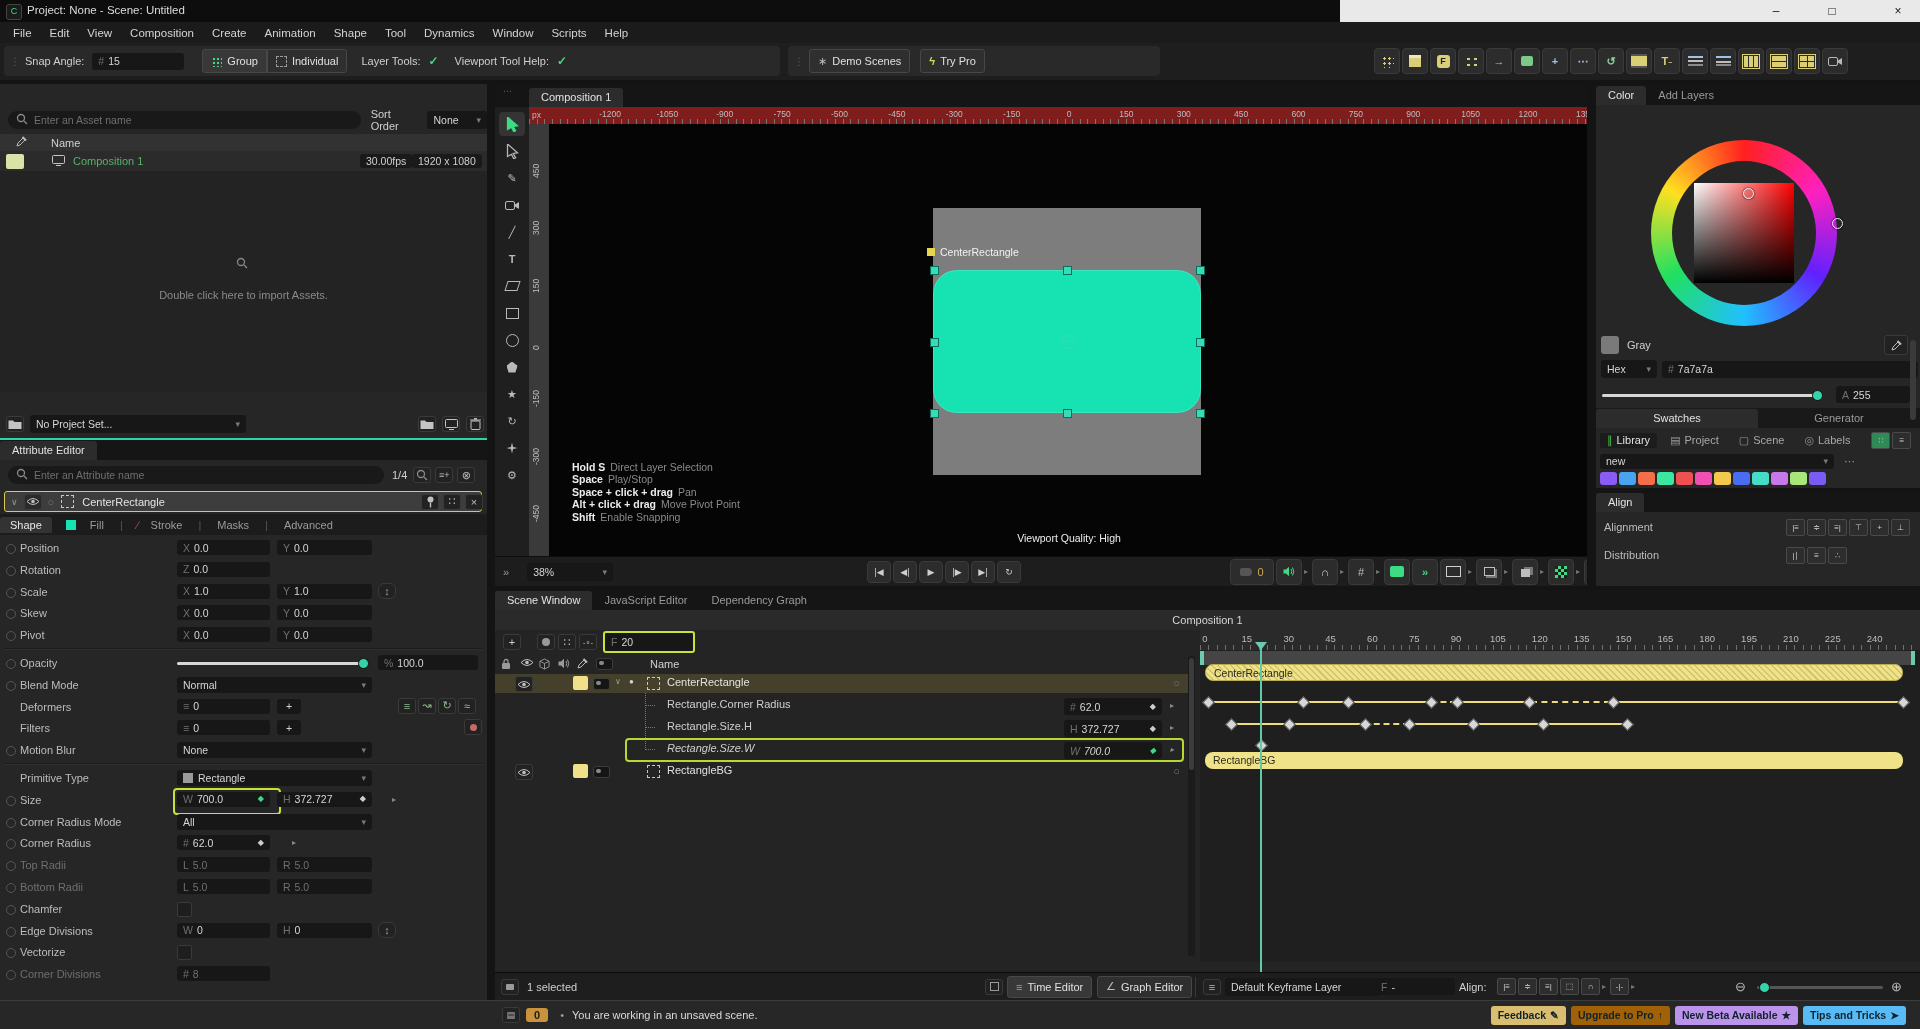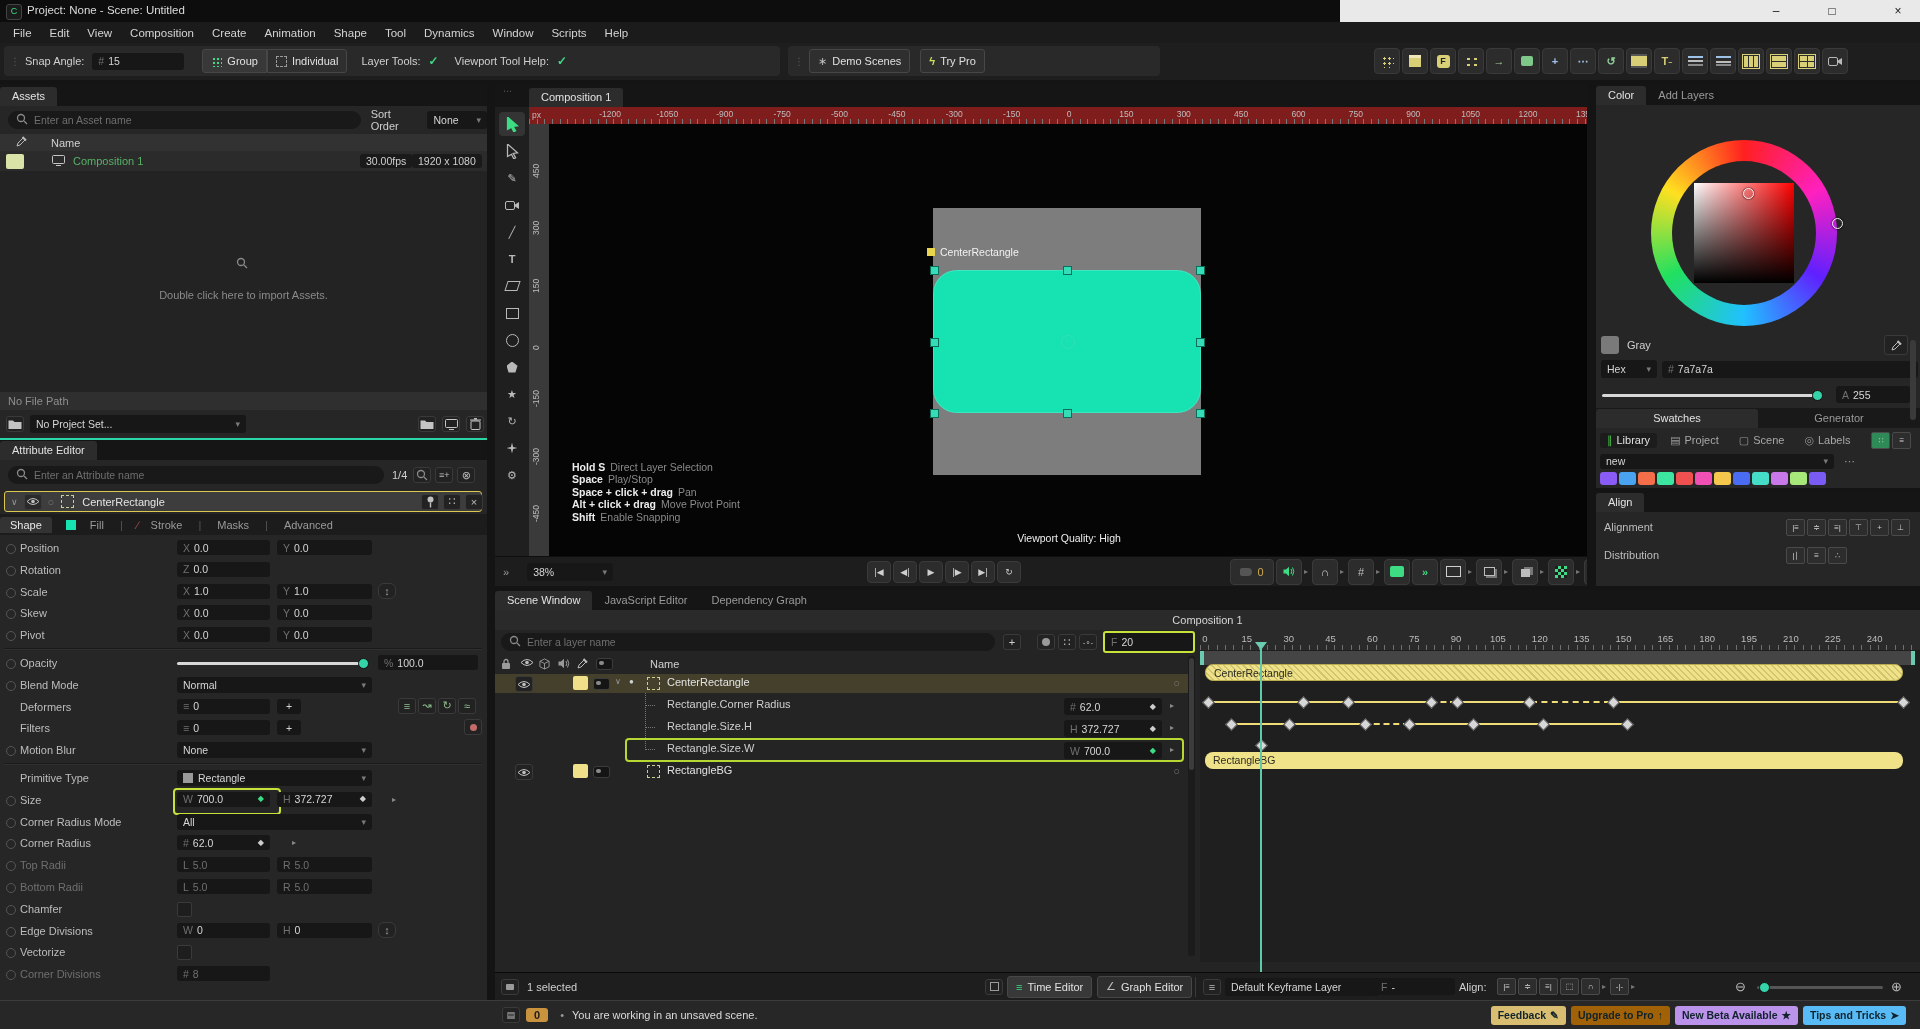--- a/index.html
+++ b/index.html
@@ -210,23 +210,20 @@
         <div class="ib mini">
           <svg width="15" height="11" viewBox="0 0 15 10">
             <rect x="0.5" y="1" width="9" height="8" rx="1.5" fill="none" stroke="#b9b9b9"></rect>
             <path d="M10 4 L14 1.5 V8.5 L10 6 Z" fill="#b9b9b9"></path>
           </svg>
         </div>
       </div>
   </div>
 
   <div class="abs" id="leftcol">
-    <div class="tabbar" style="height:22px">
-      <div class="tab on">Assets</div>
-    </div>
     <div class="abs row" style="left:0;top:24px;width:487px;height:24px">
       <div class="pill" style="margin-left:8px;width:340px">
           <span id="mag1"><svg width="12" height="12" viewBox="0 0 12 12">
               <circle cx="5" cy="5" r="3.5" fill="none" stroke="#8a8a8a" stroke-width="1.3"></circle>
               <line x1="8" y1="8" x2="11" y2="11" stroke="#8a8a8a" stroke-width="1.3"></line>
             </svg></span>
           <span>Enter an Asset name</span>
         </div>
       <span style="margin-left:10px;color:#cfcfcf">Sort Order</span>
       <span class="dd" style="width:48px;margin-left:6px">
@@ -250,23 +247,20 @@
       <span style="margin-left:8px;color:#56b266">Composition 1</span>
       <span class="chip" style="position:absolute;left:360px">30.00fps</span>
       <span class="chip" style="position:absolute;left:412px">1920 x 1080</span>
     </div>
     <div class="abs" style="left:0;top:87px;width:487px;height:221px;background:#232323">
       <div style="position:absolute;left:236px;top:86px" id="mag2"><svg width="12" height="12" viewBox="0 0 12 12">
             <circle cx="5" cy="5" r="3.5" fill="none" stroke="#8a8a8a" stroke-width="1.3"></circle>
             <line x1="8" y1="8" x2="11" y2="11" stroke="#8a8a8a" stroke-width="1.3"></line>
           </svg></div>
       <div style="position:absolute;left:0;top:118px;width:487px;text-align:center;color:#8a8a8a">Double click here to import Assets.</div>
-    </div>
-    <div class="abs row" style="left:0;top:308px;width:487px;height:18px;background:#2f2f2f">
-      <span style="margin-left:8px;color:#8f8f8f">No File Path</span>
     </div>
     <div class="abs row" style="left:0;top:328px;width:487px;height:24px">
       <span class="sq" style="margin-left:6px" id="fold0">
           <svg width="14" height="11" viewBox="0 0 14 11">
             <path d="M0.5 1.5 H5 L6.5 3 H13.5 V10 H0.5 Z" fill="#c4c4c4"></path>
           </svg>
         </span>
       <span class="dd" style="width:204px;margin-left:6px">
           <span>No Project Set...</span>
           <span class="cv">▾</span>
@@ -854,27 +848,20 @@
   </div>
 
   <div class="abs" id="tlpanel">
     <div class="tabbar" style="height:20px" id="tltabs">
         <div class="tab on">Scene Window</div>
         <div class="tab">JavaScript Editor</div>
         <div class="tab">Dependency Graph</div>
       </div>
     <div class="abs" style="left:0;top:20px;width:1425px;height:20px;background:#2a2a2a;text-align:center;color:#d6d6d6;line-height:20px">Composition 1</div>
     <div class="abs row" style="left:0;top:40px;width:705px;height:24px">
-      <div class="pill" style="margin-left:6px;width:478px">
-          <span id="mag5"><svg width="12" height="12" viewBox="0 0 12 12">
-              <circle cx="5" cy="5" r="3.5" fill="none" stroke="#8a8a8a" stroke-width="1.3"></circle>
-              <line x1="8" y1="8" x2="11" y2="11" stroke="#8a8a8a" stroke-width="1.3"></line>
-            </svg></span>
-          <span>Enter a layer name</span>
-        </div>
       <span class="sq" style="margin-left:8px;color:#cfcfcf">+</span>
       <span class="sq" style="margin-left:16px">
           <span style="width:8px;height:8px;border-radius:50%;background:#9a9a9a;display:block"></span>
         </span>
       <span class="sq" style="margin-left:3px;color:#bdbdbd">∷</span>
       <span class="sq" style="margin-left:3px;color:#bdbdbd;font-size:8px">-∘-</span>
       <span class="fld" style="margin-left:6px;width:76px;height:18px;border:2px solid #c6e33a">
           <span class="p">F</span>
           <span>20</span>
         </span>
@@ -946,21 +933,21 @@
         <div class="lrow" style="top: 44px;">
           <div style="position: absolute; left: 150px; top: 9px; width: 10px; border-top: 1px dotted rgb(119, 119, 119);"></div>
           <div style="position: absolute; left: 172px; top: 2px; color: rgb(207, 207, 207);">Rectangle.Size.H</div>
           <div class="fld vfld">
             <span class="p">H</span>
             <span>372.727</span>
             <span class="key" style="margin-left:auto;color:#cccccc">◆</span>
           </div>
           <div style="position: absolute; right: 14px; top: 5px; color: rgb(138, 138, 138); font-size: 8px;">▸</div>
         </div>
-        <div class="lrow" style="top: 66px;">
+        <div class="lrow" style="top: 66px; font-style: italic;">
           <div style="position: absolute; left: 150px; top: 9px; width: 10px; border-top: 1px dotted rgb(119, 119, 119);"></div>
           <div style="position: absolute; left: 172px; top: 2px; color: rgb(207, 207, 207);">Rectangle.Size.W</div>
           <div class="fld vfld">
             <span class="p">W</span>
             <span>700.0</span>
             <span class="key" style="margin-left:auto;color:#3ddc84">◆</span>
           </div>
           <div style="position: absolute; right: 14px; top: 5px; color: rgb(138, 138, 138); font-size: 8px;">▸</div>
           <div class="hlbox" style="left: 130px; top: -2px; right: 4px; height: 20px; border-color: rgb(183, 216, 50);"></div>
         </div>

